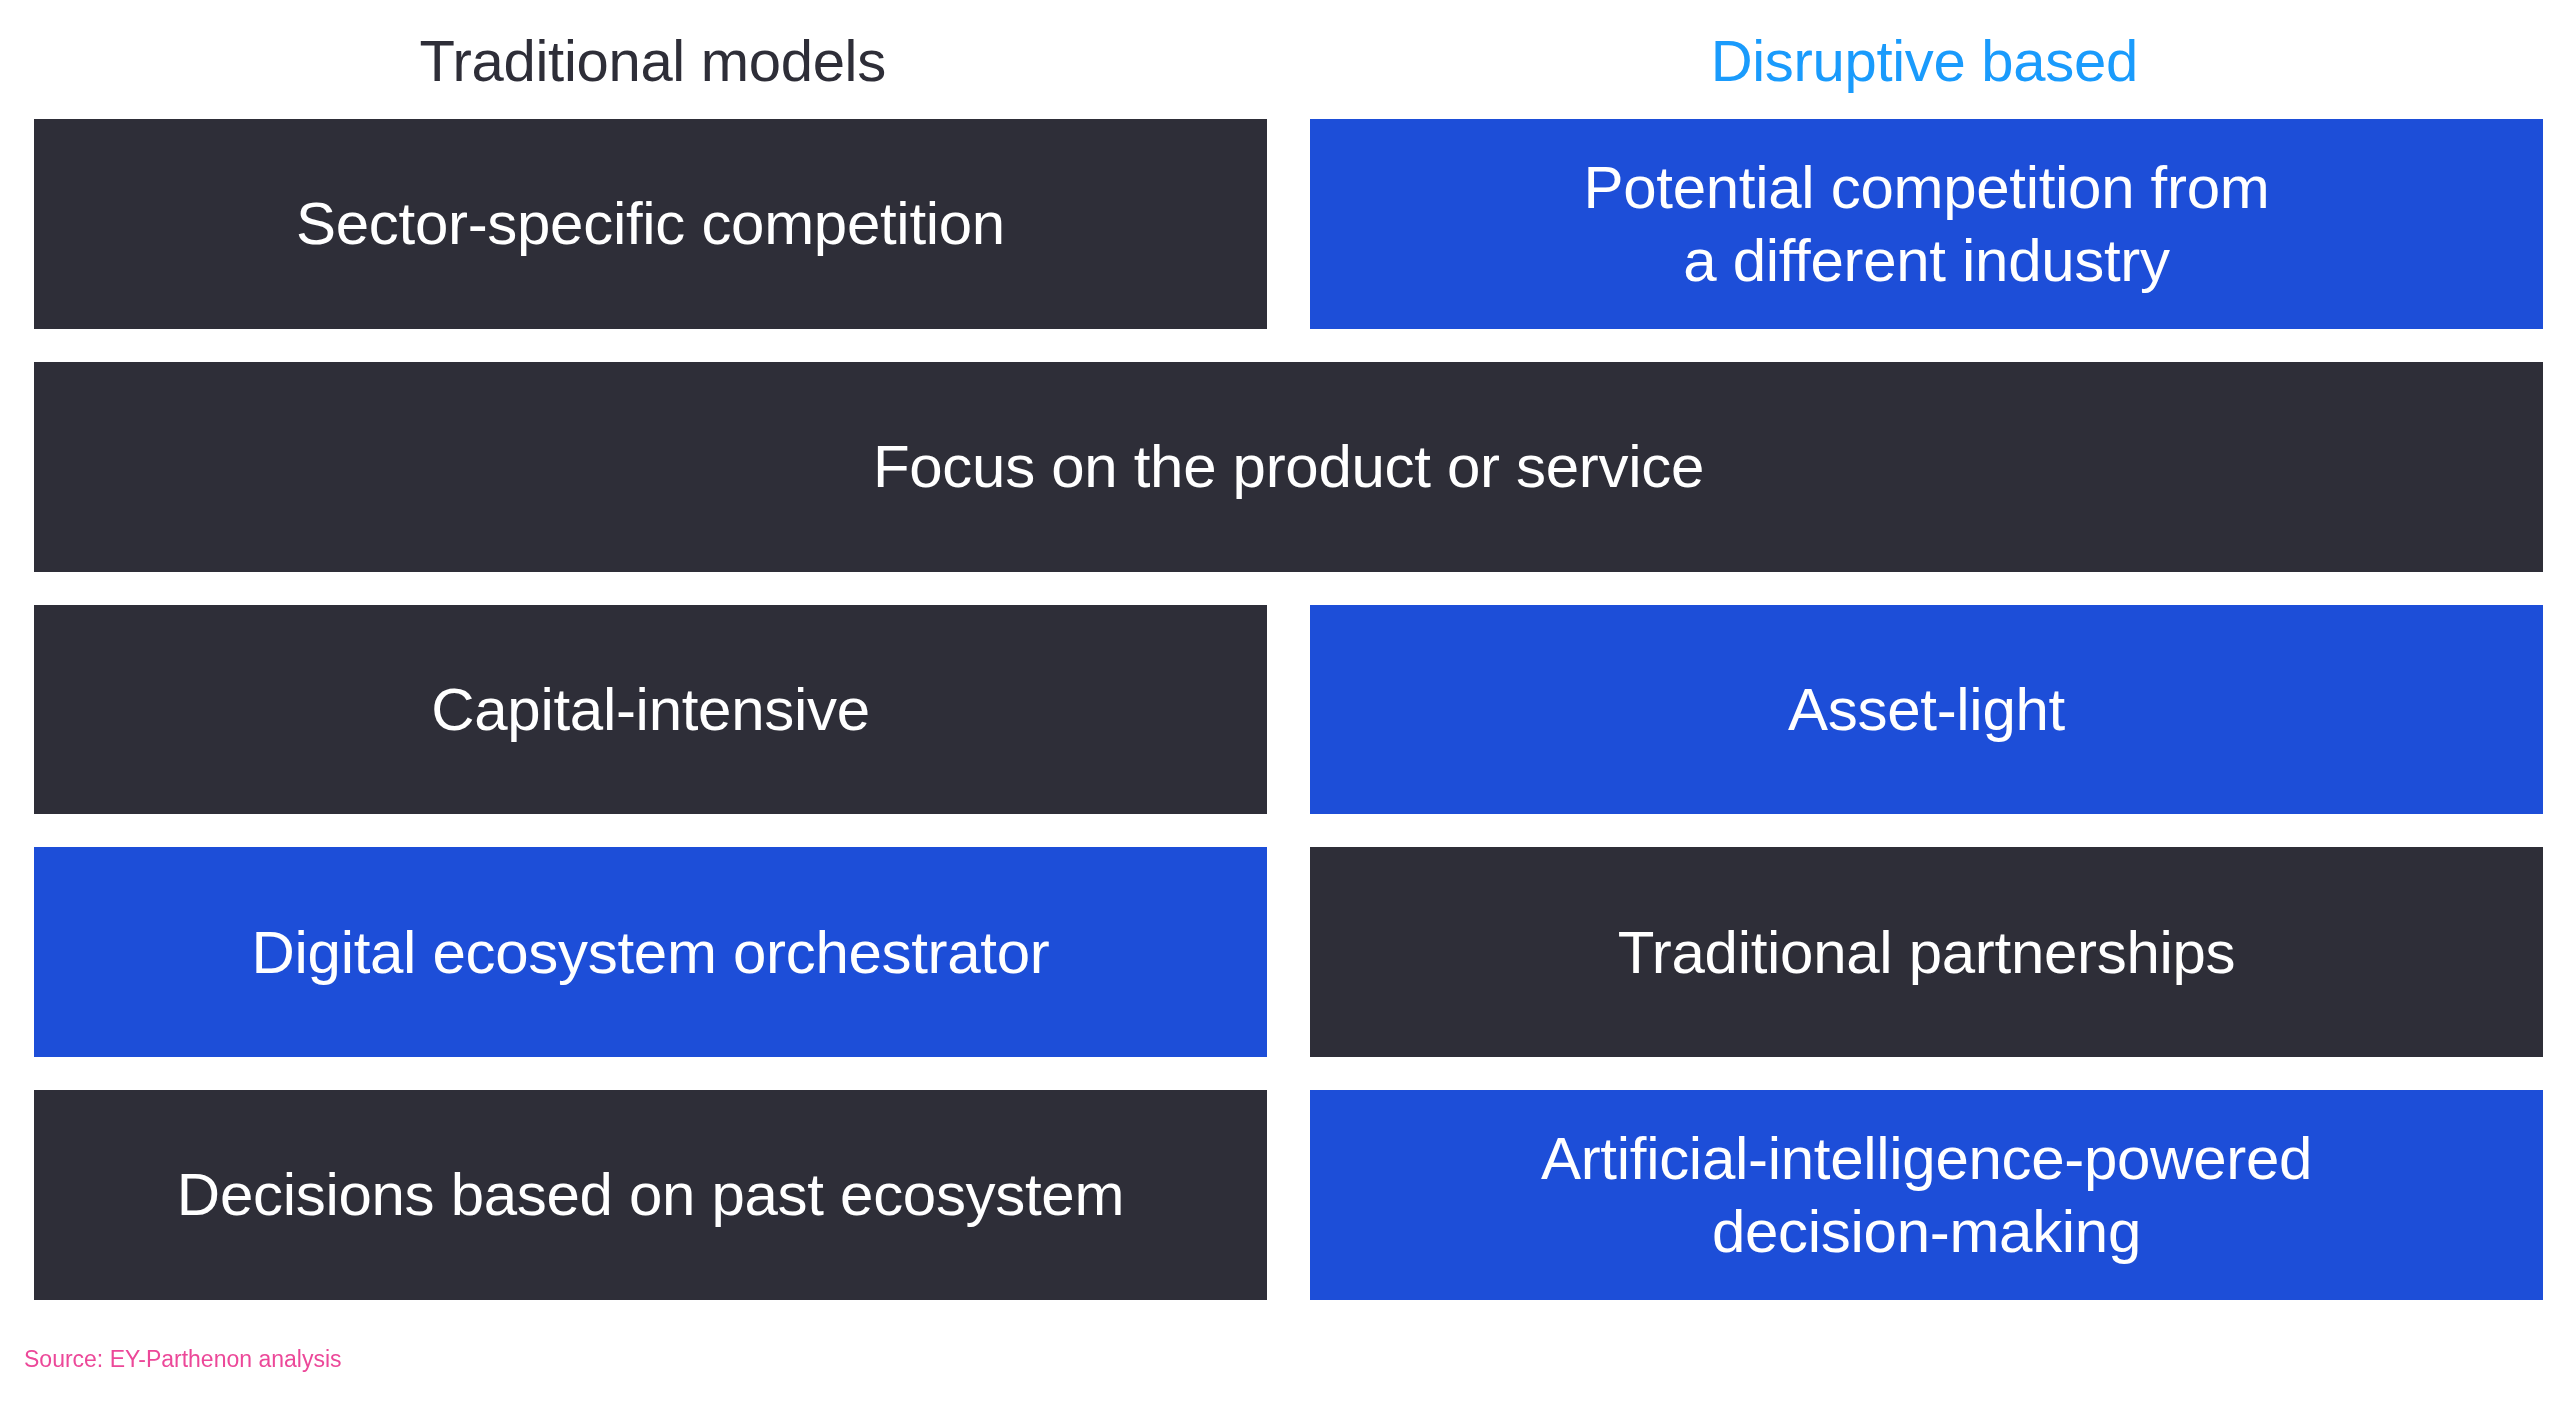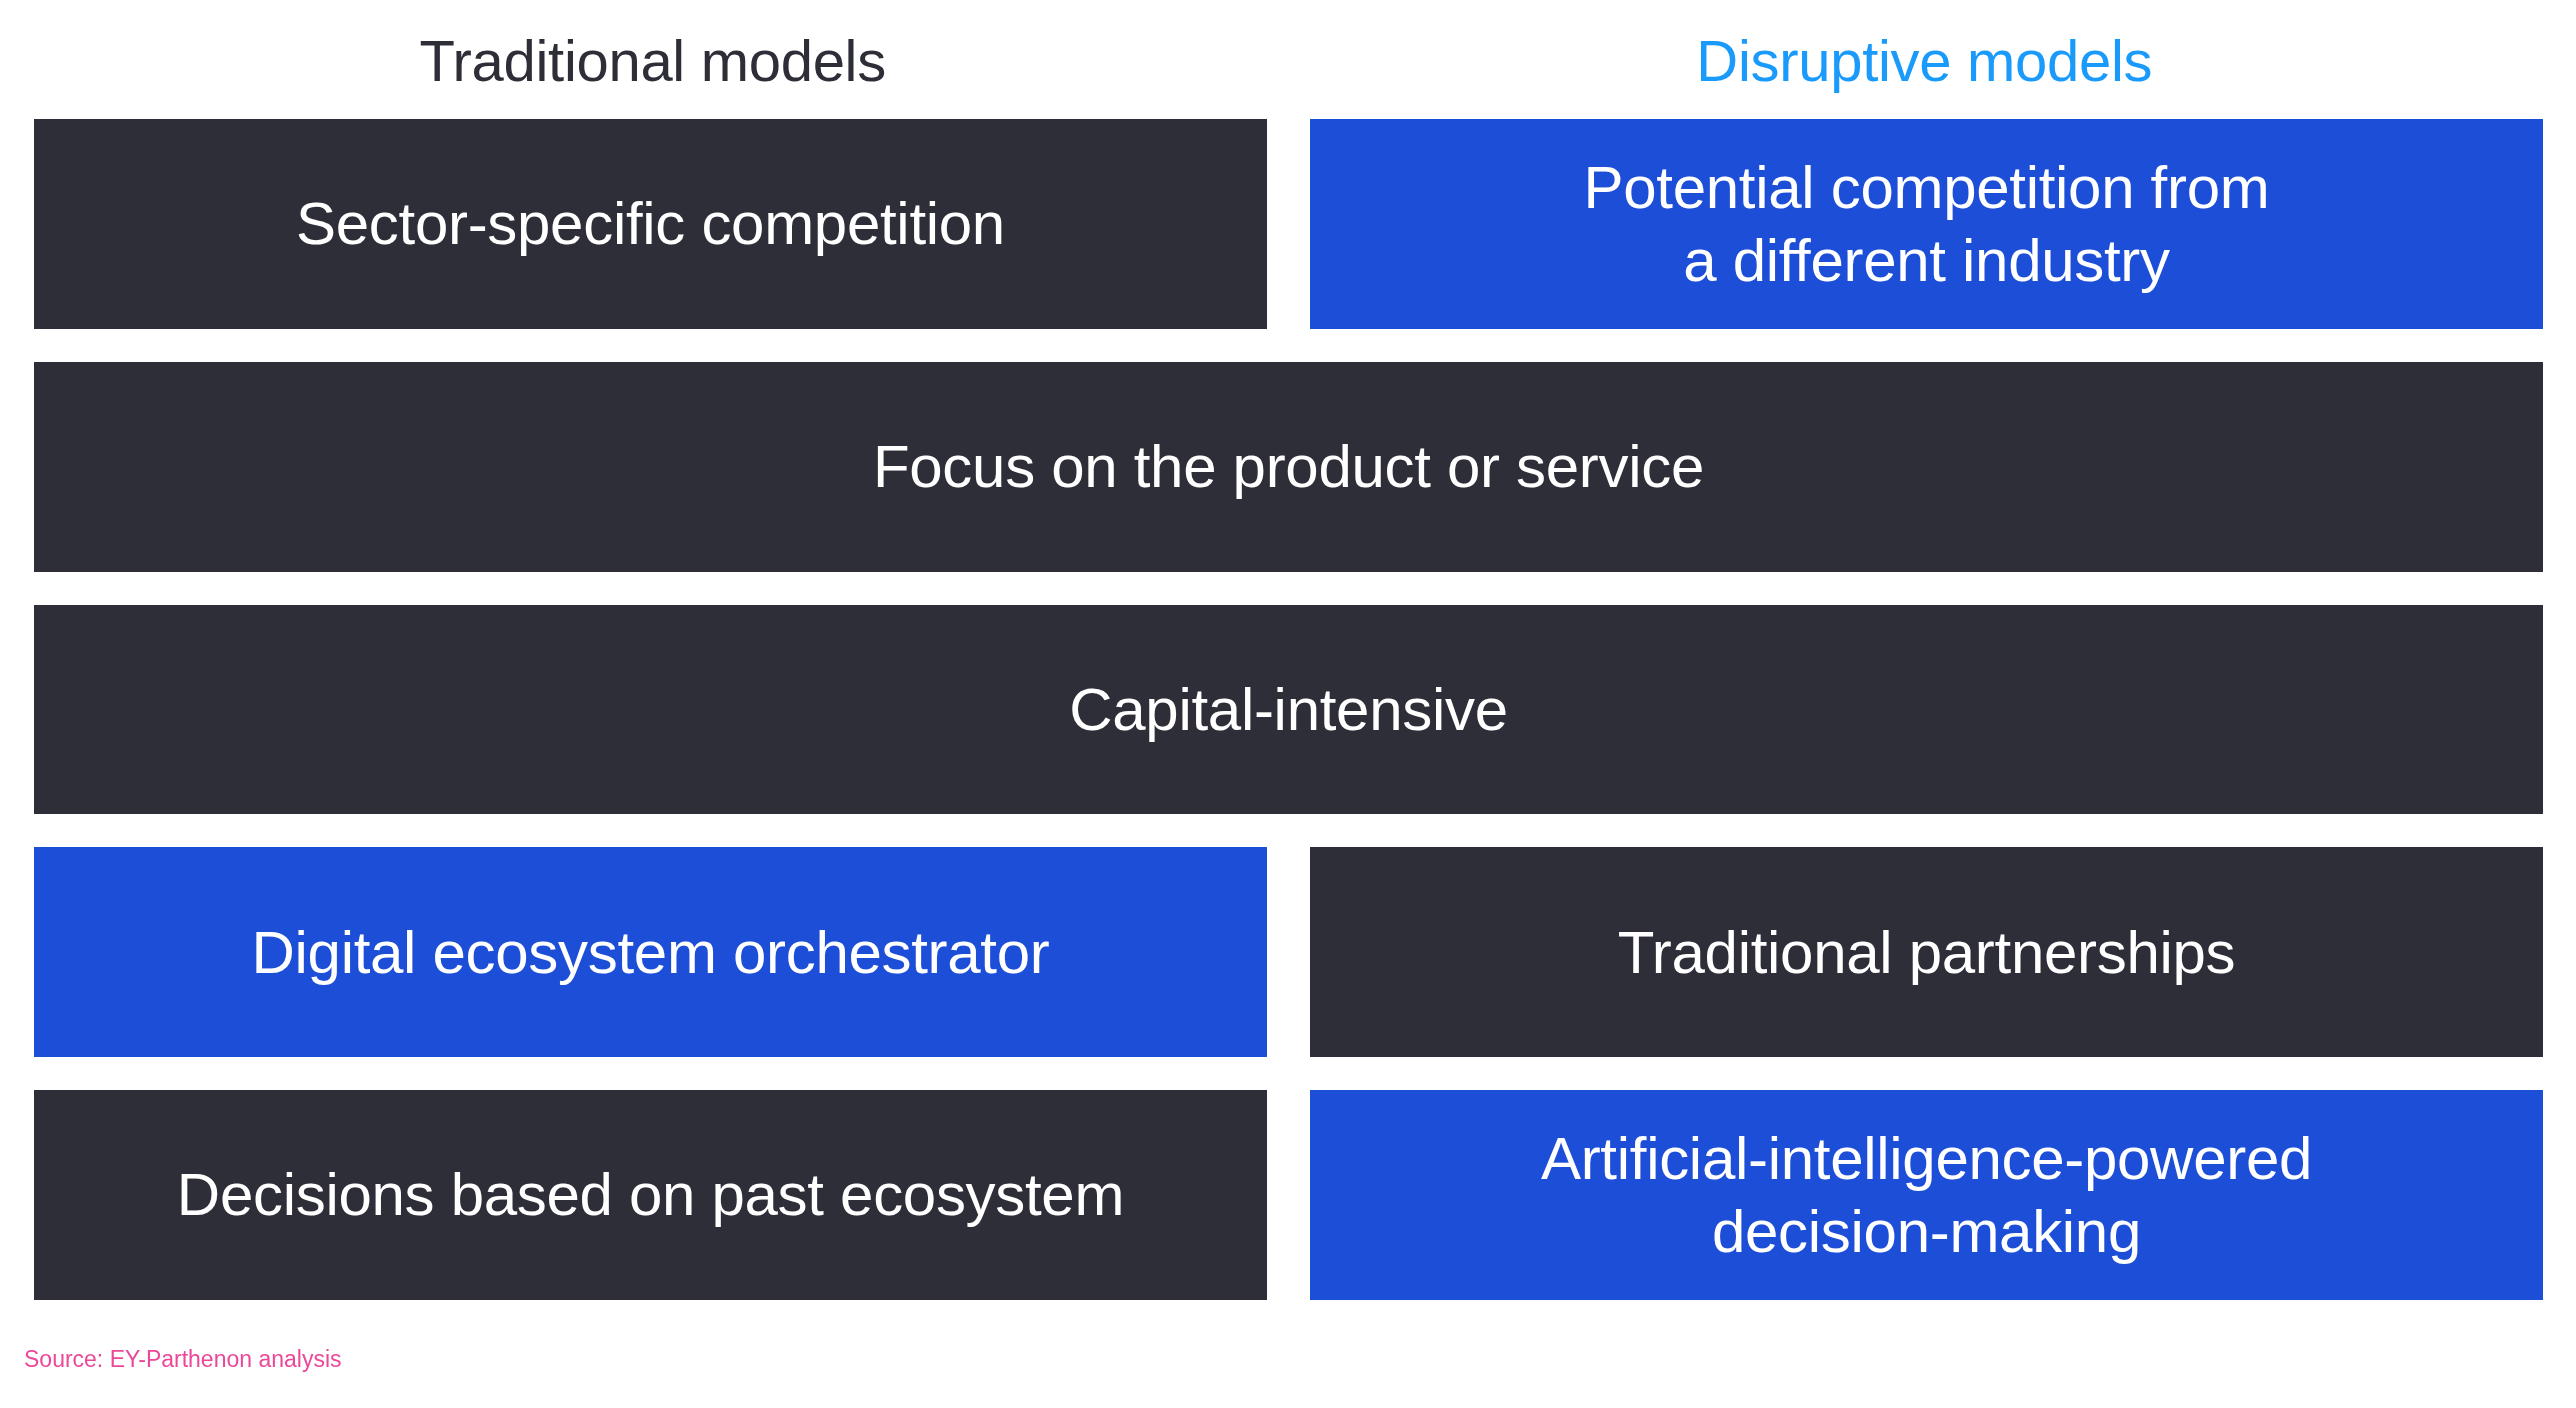--- a/index.html
+++ b/index.html
@@ -97,21 +97,21 @@
     white-space: nowrap;
   }
 </style>
 </head>
 <body>
 
 <div class="slide">
 
   <div class="headers">
     <div class="col-header traditional">Traditional models</div>
-    <div class="col-header disruptive">Disruptive models</div>
+    <div class="col-header disruptive">Disruptive based</div>
   </div>
 
   <div class="grid">
 
     <div class="row">
       <div class="cell traditional">
         <span class="cell-text">Sector-specific competition</span>
       </div>
       <div class="cell disruptive">
         <span class="cell-text">Potential competition from
@@ -121,20 +121,23 @@
 
     <div class="row">
       <div class="cell traditional">
         <span class="cell-text">Focus on the product or service</span>
       </div>
     </div>
 
     <div class="row">
       <div class="cell traditional">
         <span class="cell-text">Capital-intensive</span>
+      </div>
+      <div class="cell disruptive">
+        <span class="cell-text">Asset-light</span>
       </div>
     </div>
 
     <div class="row">
       <div class="cell disruptive">
         <span class="cell-text">Digital ecosystem orchestrator</span>
       </div>
       <div class="cell traditional">
         <span class="cell-text">Traditional partnerships</span>
       </div>

